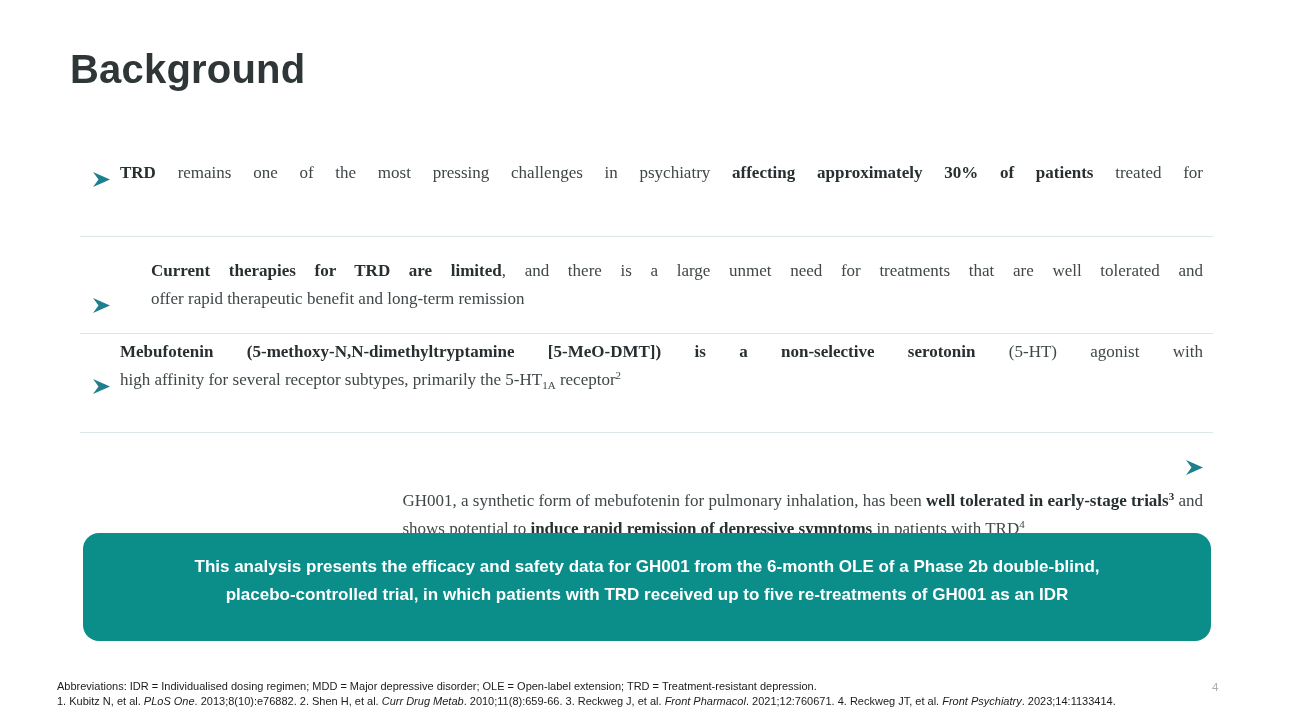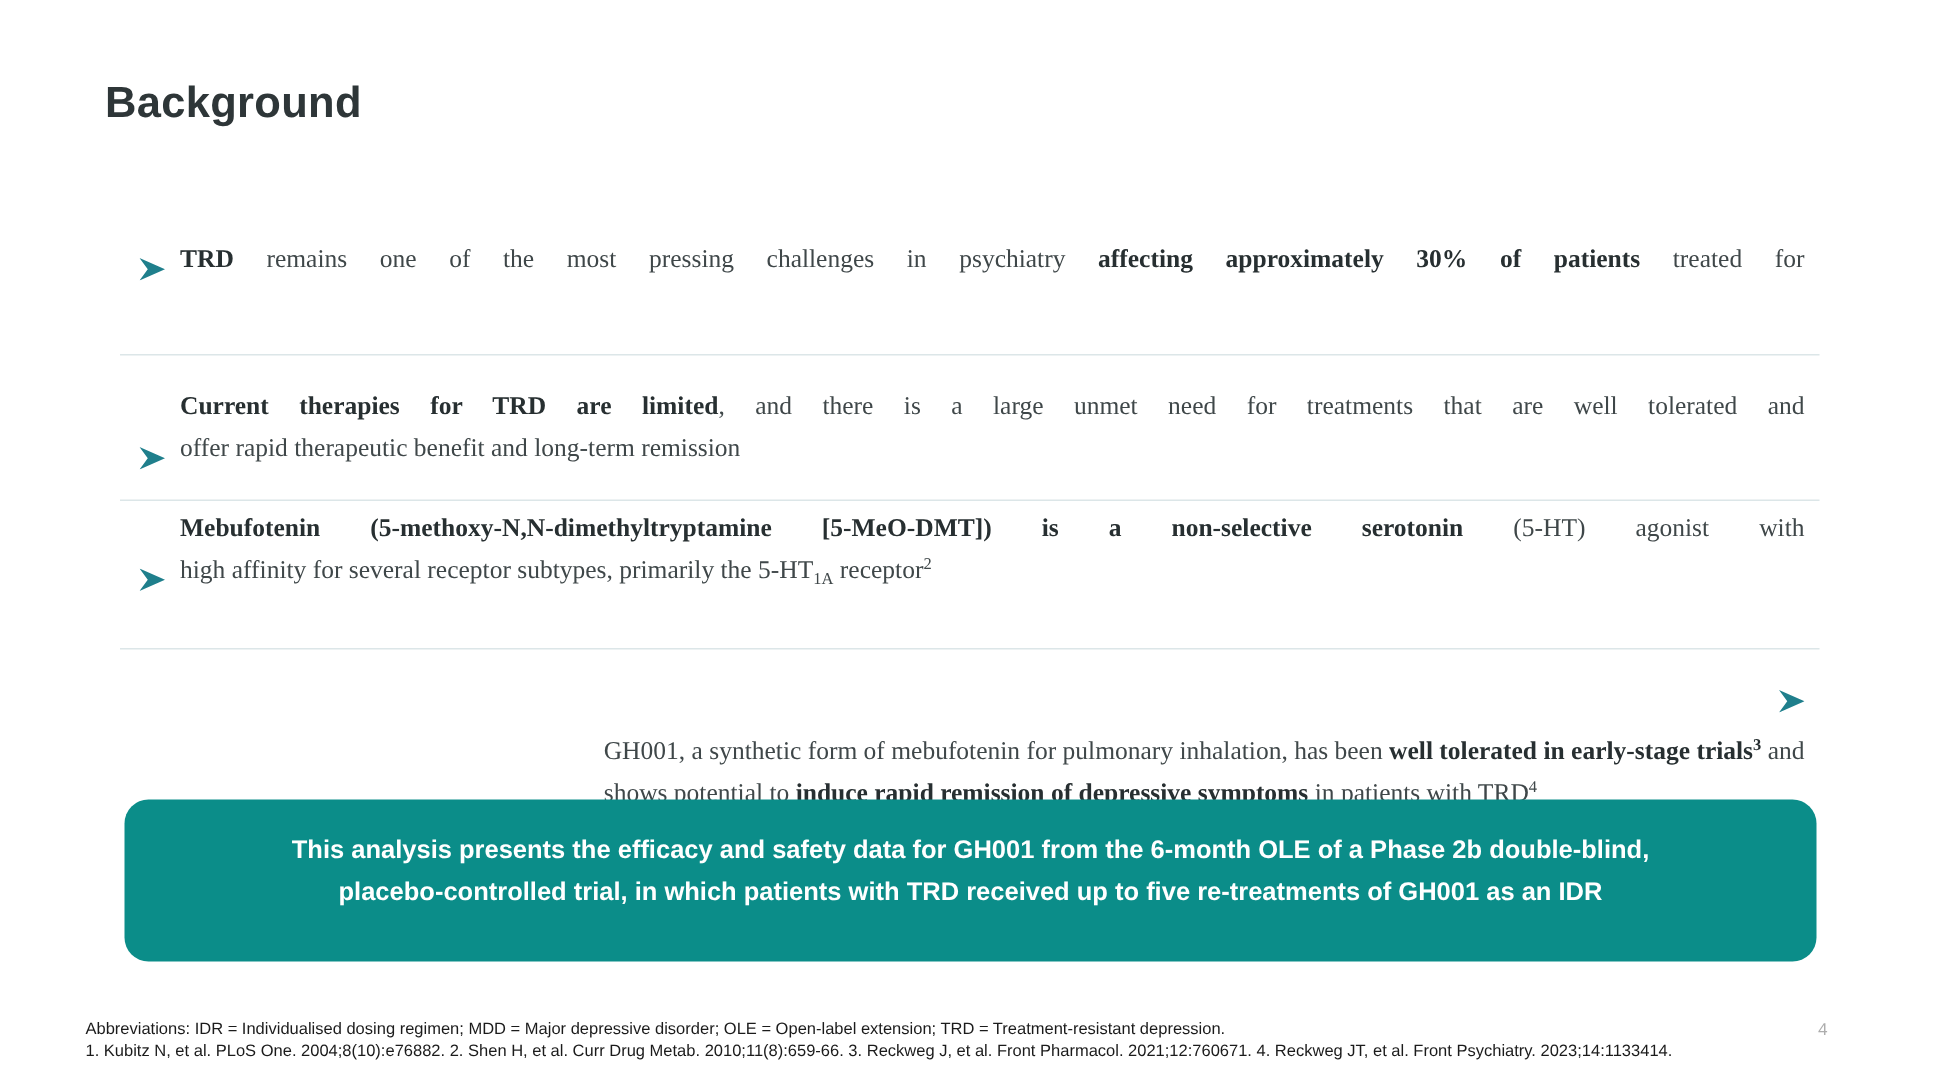--- a/index.html
+++ b/index.html
@@ -6,35 +6,35 @@
   body{
     width:1293px;height:728px;
     font-family:"Liberation Sans",sans-serif;
     background:#ffffff;
   }
   .slide{
     position:relative;width:1293px;height:728px;background:#ffffff;overflow:hidden;
   }
   .title{
     position:absolute;left:70px;top:50px;
-    font-size:29px;font-weight:700;color:var(--title,#2E3638);
+    font-size:40px;font-weight:700;color:var(--title,#2E3638);
     letter-spacing:.2px;line-height:38px;margin:0;
   }
   .bullet-row{
     position:absolute;left:93px;width:1110px;
     display:flex;align-items:flex-end;font-family:Liberation Serif, serif;
   }
   .arrow-cell{flex:0 0 27px;padding-top:7px;}
   .bullet-text{
     flex:1;font-size:17px;line-height:28px;color:var(--text,#3F4749);
   }
   .line-j{text-align:justify;text-align-last:justify;}
   .line-l{text-align:left;}
   .b{font-weight:700;color:var(--text_bold,#272F31);}
-  .i{}
+  .i{font-style:italic;}
   sup,sub{line-height:0;font-size:11px;}
   sup{vertical-align:6px;}
   sub{vertical-align:-4px;}
   .divider{
     position:absolute;left:80px;width:1133px;height:1px;
     background:var(--divider,#DCE6E8);
   }
   .callout{
     position:absolute;left:83px;top:533px;width:1128px;height:108px;
     background:var(--accent_teal,#0B8D89);
@@ -45,21 +45,21 @@
   }
   .footer{
     position:absolute;left:57px;top:679px;
     font-size:11px;line-height:15px;color:var(--footer_text,#1B1B1B);
     white-space:nowrap;
   }
   .page-number{
     position:absolute;left:1212px;top:681px;
     font-size:11.5px;color:var(--page_num,#ADADAD);
   }
-  .row-1{top:159px;} .row-2{top:257px;} .row-3{top:338px;} .row-4{top:453px;flex-direction:column;}
+  .row-1{top:159px;} .row-2{top:257px;gap:31px;} .row-3{top:338px;} .row-4{top:453px;flex-direction:column;}
   .div-1{top:236px;} .div-2{top:333px;} .div-3{top:432px;}
   .arrow-svg{display:block;}
 </style>
 </head>
 <body>
 
 <div class="slide">
 
   <h1 class="title">Background</h1>
 
@@ -116,18 +116,18 @@
     </div>
   </div>
 
   <div class="callout">
     <div>This analysis presents the efficacy and safety data for GH001 from the 6-month OLE of a Phase 2b double-blind,</div>
     <div>placebo-controlled trial, in which patients with TRD received up to five re-treatments of GH001 as an IDR</div>
   </div>
 
   <div class="footer">
     <div>Abbreviations: IDR = Individualised dosing regimen; MDD = Major depressive disorder; OLE = Open-label extension; TRD = Treatment-resistant depression.</div>
-    <div><span>1. Kubitz N, et al. </span><span class="i">PLoS One</span><span>. 2004;8(10):e76882. 2. Shen H, et al. </span><span class="i">Curr Drug Metab</span><span>. 2010;11(8):659-66. 3. Reckweg J, et al. </span><span class="i">Front Pharmacol</span><span>. 2021;12:760671. 4. Reckweg JT, et al. </span><span class="i">Front Psychiatry</span><span>. 2023;14:1133414.</span></div>
+    <div><span>1. Kubitz N, et al. </span><span class="i">PLoS One</span><span>. 2013;8(10):e76882. 2. Shen H, et al. </span><span class="i">Curr Drug Metab</span><span>. 2010;11(8):659-66. 3. Reckweg J, et al. </span><span class="i">Front Pharmacol</span><span>. 2021;12:760671. 4. Reckweg JT, et al. </span><span class="i">Front Psychiatry</span><span>. 2023;14:1133414.</span></div>
   </div>
 
   <div class="page-number">4</div>
 
 </div>
 
 </body></html>

